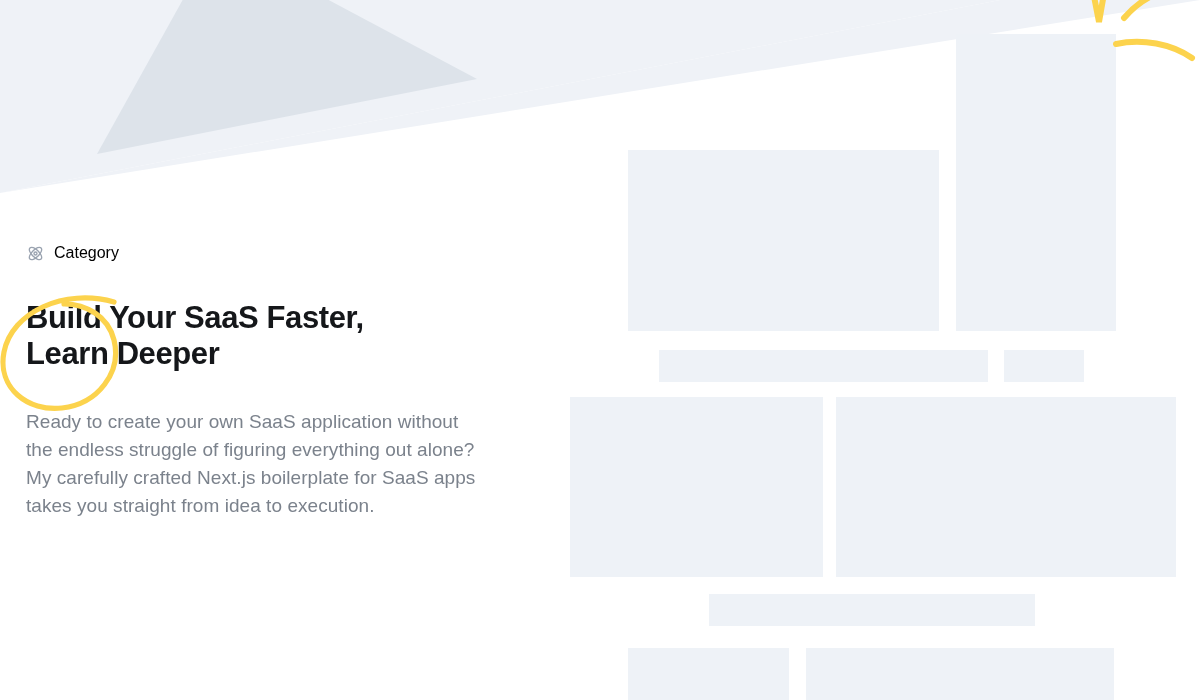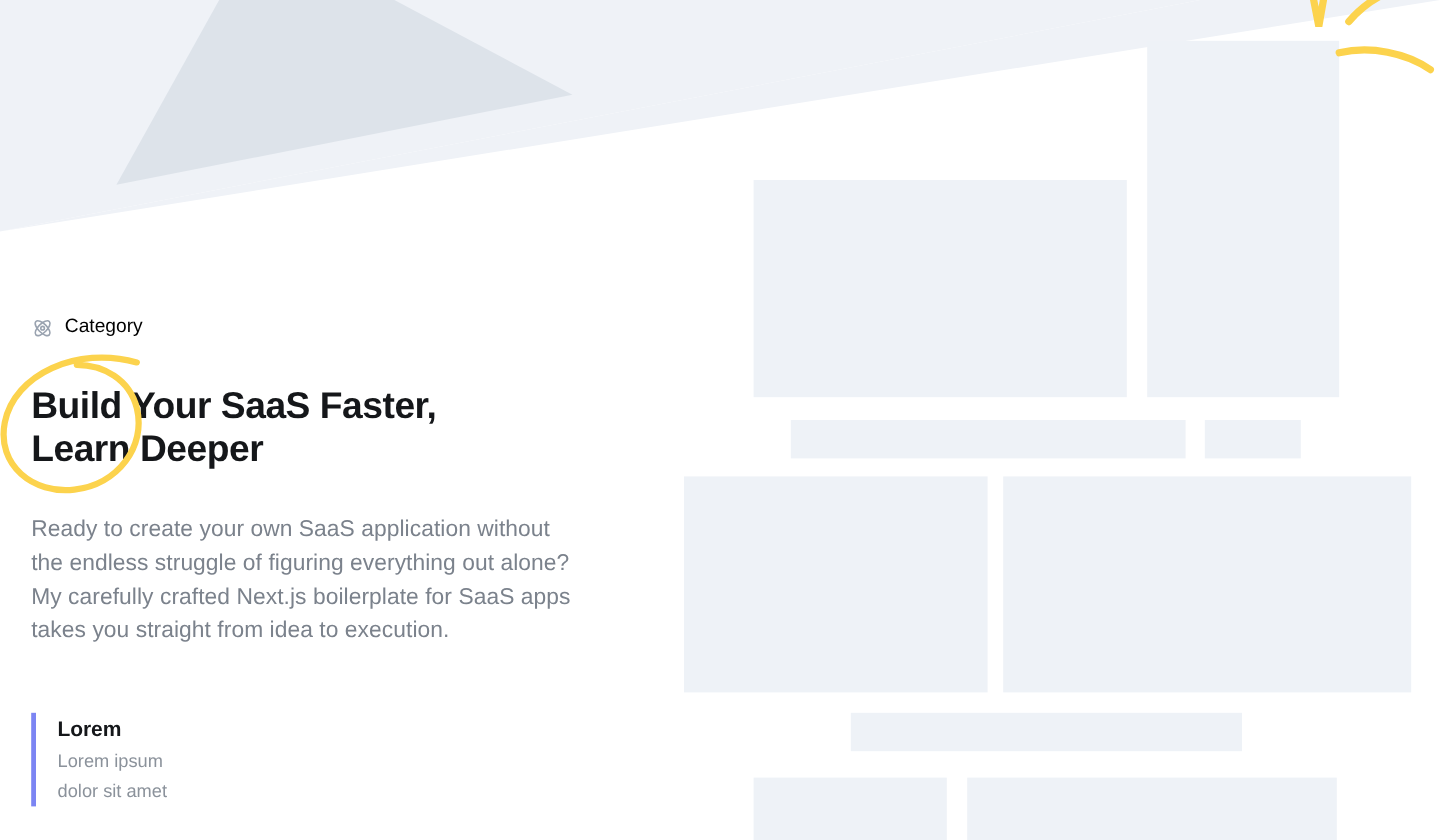--- a/index.html
+++ b/index.html
@@ -27,21 +27,21 @@
     inset: 0;
     width: 1200px;
     height: 700px;
     pointer-events: none;
   }
 
   
   .hero {
     position: absolute;
     left: 26px;
-    top: 262px;
+    top: 242px;
     width: 500px;
   }
 
   .category-row {
     display: flex;
     align-items: center;
     gap: 9px;
     height: 22px;
   }
 
@@ -155,25 +155,20 @@
 
     <h1 class="hero-title">Build Your SaaS Faster,
 Learn Deeper</h1>
 
     <p class="hero-body">Ready to create your own SaaS application without
 the endless struggle of figuring everything out alone?
 My carefully crafted Next.js boilerplate for SaaS apps
 takes you straight from idea to execution.</p>
   </div>
 
-  <div class="quote-block">
-    <div class="quote-title">Lorem</div>
-    <div class="quote-text">Lorem ipsum
-dolor sit amet</div>
-  </div>
 
   <svg class="doodle" id="doodle-circle" viewBox="0 0 140 140" aria-hidden="true">
     <path d="M120 24 C70 10 18 34 10 74 C3 110 34 134 68 130 C104 126 128 94 120 62 C114 38 92 26 70 26" fill="none" stroke="#fcd34d" stroke-width="5.2" stroke-linecap="round"></path>
   </svg>
 
   <svg class="doodle" id="doodle-sparkle" viewBox="0 0 132 80" aria-hidden="true">
     <path d="M24 4 L31 40 L37 6" fill="none" stroke="#fcd34d" stroke-width="6" stroke-linecap="round"></path>
     <path d="M56 36 C68 22 84 12 100 8" fill="none" stroke="#fcd34d" stroke-width="6" stroke-linecap="round"></path>
     <path d="M48 62 C74 56 104 62 124 76" fill="none" stroke="#fcd34d" stroke-width="6" stroke-linecap="round"></path>
   </svg>

